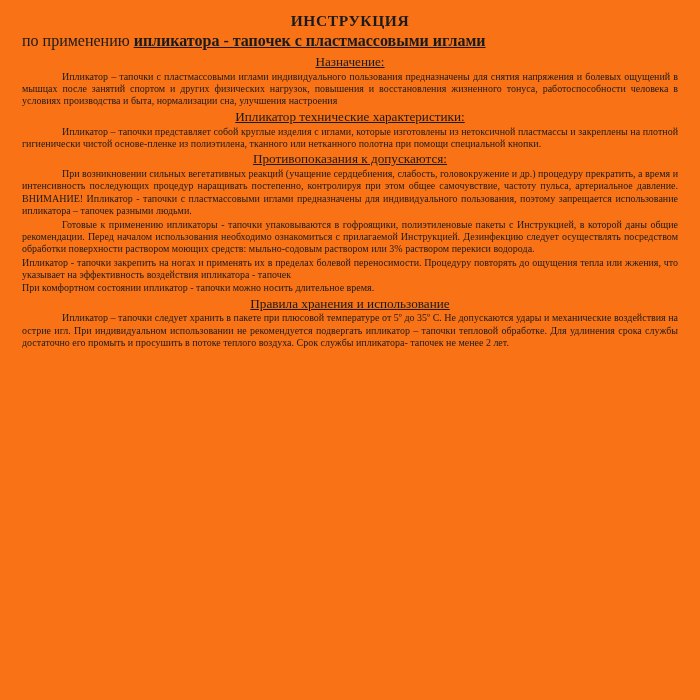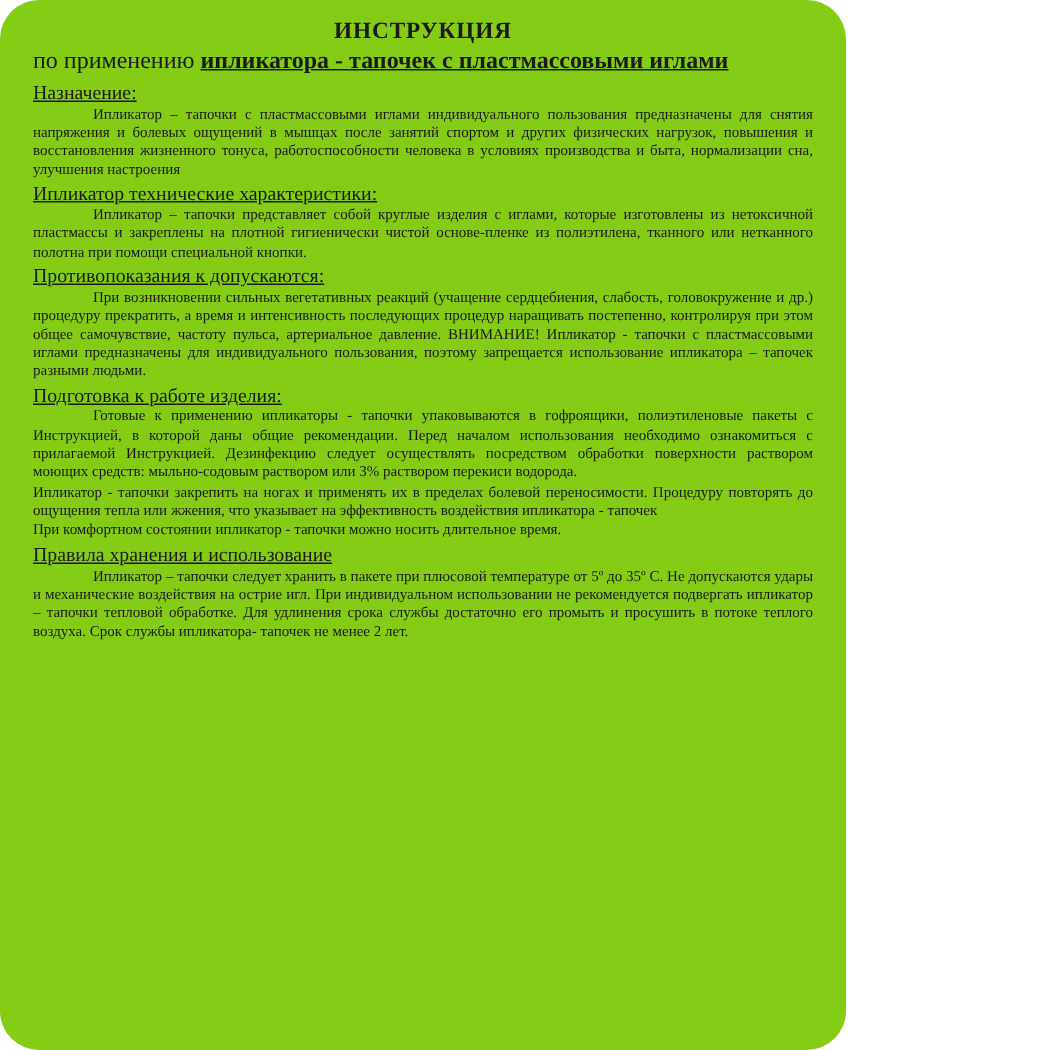--- a/index.html
+++ b/index.html
@@ -8,27 +8,26 @@
     background: #ffffff;
   }
   body {
     width: 700px;
     height: 700px;
     overflow: hidden;
     font-family: "Liberation Serif", serif;
     color: #1a1a1a;
   }
   .page {
-    width: 564px;
+    width: 700px;
     height: 700px;
     box-sizing: border-box;
     padding: 10px 22px 6px 22px;
-    background: #84cc16;
+    background: #f97316;
     position: relative;
-    border-radius: 26px;
   }
   .doc-title {
     text-align: center;
     font-size: 15.5px;
     font-weight: bold;
     letter-spacing: 0.6px;
     margin: 2px 0 2px 0;
     font-family: "Liberation Serif", serif;
   }
   .subtitle {
@@ -42,20 +41,21 @@
     font-weight: bold;
   }
   .subtitle .plain {
     font-weight: normal;
   }
   .section-head {
     font-size: 13.2px;
     text-decoration: underline;
     margin: 1px 0 1px 0;
     line-height: 1.2;
+    text-align: center;
   }
   p.body-par {
     font-size: 10px;
     text-align: justify;
     text-justify: inter-word;
     margin: 0 0 1px 0;
     line-height: 1.235;
     hyphens: none;
   }
   p.indent {
@@ -75,21 +75,20 @@
 
   <div class="section-head">Назначение:</div>
   <p class="body-par indent">Ипликатор – тапочки с пластмассовыми иглами индивидуального пользования предназначены для снятия напряжения и болевых ощущений в мышцах после занятий спортом и других физических нагрузок, повышения и восстановления жизненного тонуса, работоспособности человека в условиях производства и быта, нормализации сна, улучшения настроения</p>
 
   <div class="section-head">Ипликатор технические характеристики:</div>
   <p class="body-par indent">Ипликатор – тапочки представляет собой круглые изделия с иглами, которые изготовлены из нетоксичной пластмассы и закреплены на плотной гигиенически чистой основе-пленке из полиэтилена, тканного или нетканного полотна при помощи специальной кнопки.</p>
 
   <div class="section-head">Противопоказания к допускаются:</div>
   <p class="body-par indent">При возникновении сильных вегетативных реакций (учащение сердцебиения, слабость, головокружение и др.) процедуру прекратить, а время и интенсивность последующих процедур наращивать постепенно, контролируя при этом общее самочувствие, частоту пульса, артериальное давление. ВНИМАНИЕ! Ипликатор - тапочки с пластмассовыми иглами предназначены для индивидуального пользования, поэтому запрещается использование ипликатора – тапочек разными людьми.</p>
 
-  <div class="section-head">Подготовка к работе изделия:</div>
   <p class="body-par indent">Готовые к применению ипликаторы - тапочки упаковываются в гофроящики, полиэтиленовые пакеты с Инструкцией, в которой даны общие рекомендации. Перед началом использования необходимо ознакомиться с прилагаемой Инструкцией. Дезинфекцию следует осуществлять посредством обработки поверхности раствором моющих средств: мыльно-содовым раствором или 3% раствором перекиси водорода.</p>
 
   <p class="body-par">Ипликатор - тапочки закрепить на ногах и применять их в пределах болевой переносимости. Процедуру повторять до ощущения тепла или жжения, что указывает на эффективность воздействия ипликатора - тапочек</p>
   <p class="body-par">При комфортном состоянии ипликатор - тапочки можно носить длительное время.</p>
 
   <div class="section-head">Правила хранения и использование</div>
   <p class="body-par indent">Ипликатор – тапочки следует хранить в пакете при плюсовой температуре от 5º до 35º С. Не допускаются удары и механические воздействия на острие игл. При индивидуальном использовании не рекомендуется подвергать ипликатор – тапочки тепловой обработке. Для удлинения срока службы достаточно его промыть и просушить в потоке теплого воздуха. Срок службы ипликатора- тапочек не менее 2 лет.</p>
 
 </div>
 

